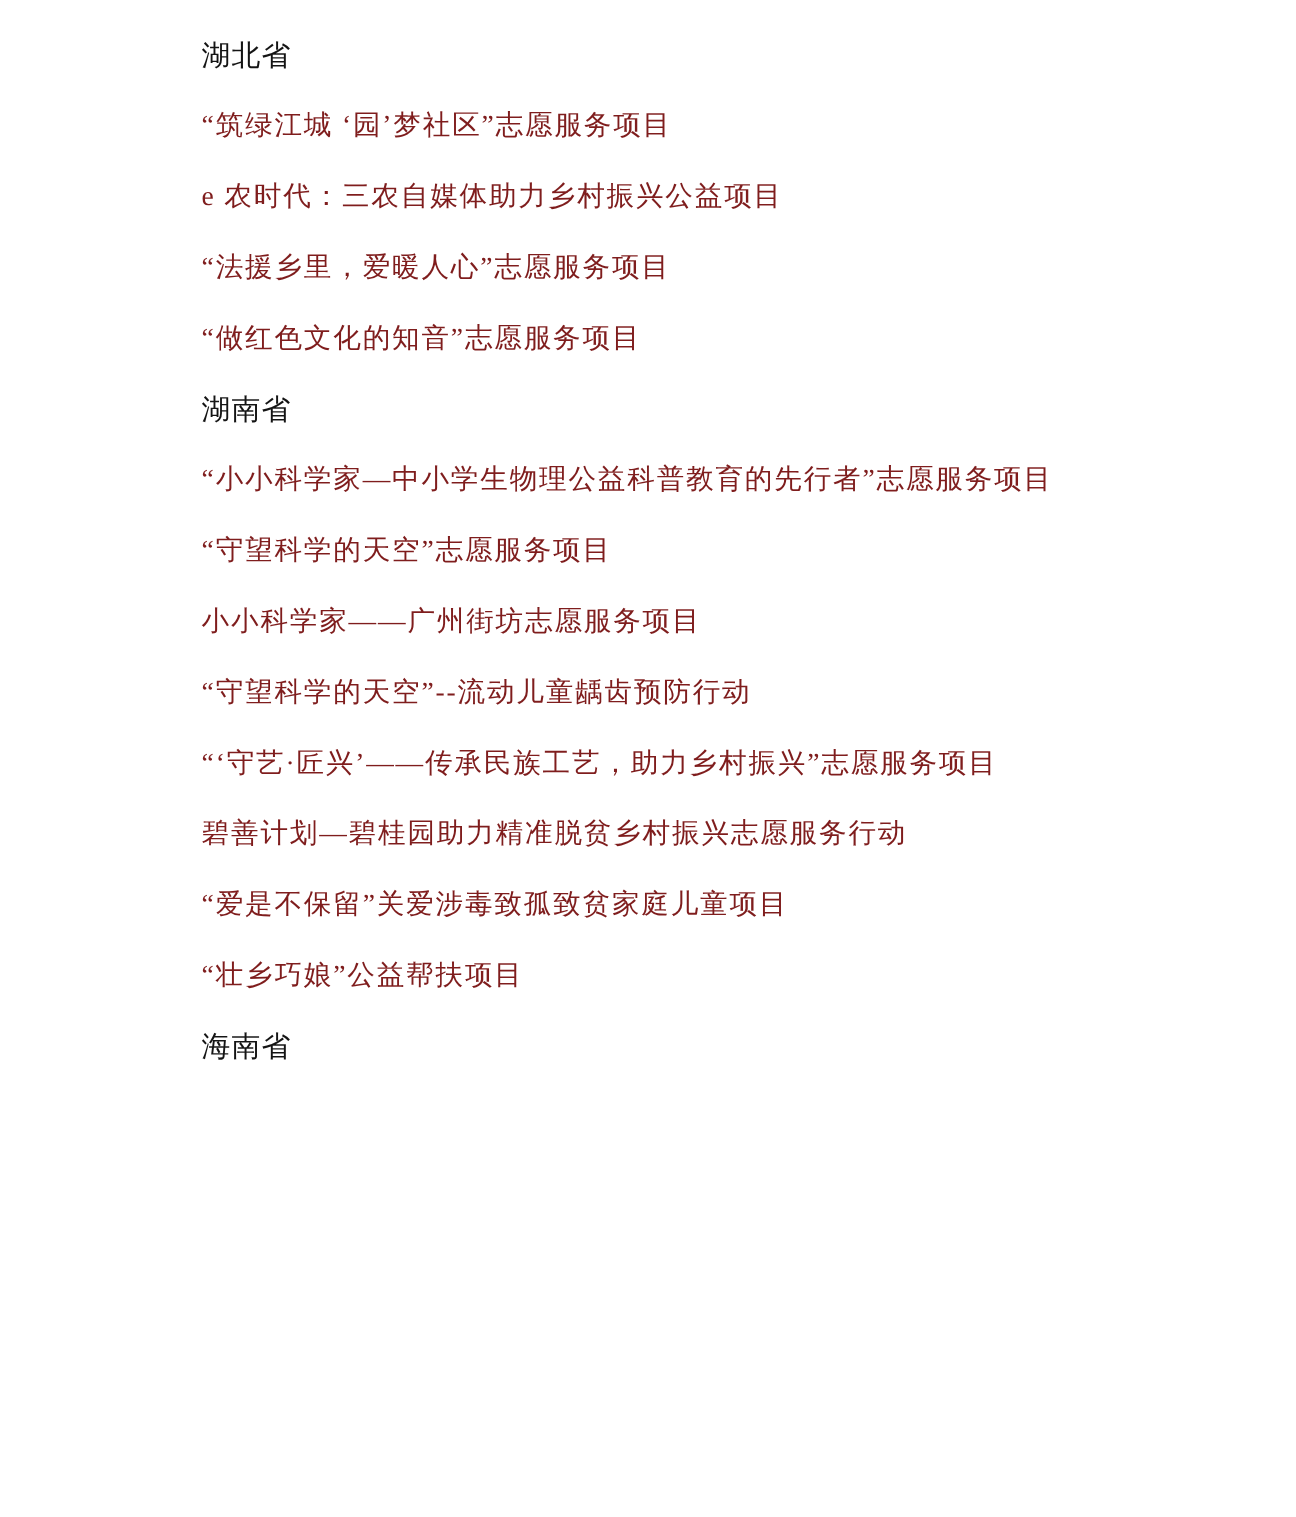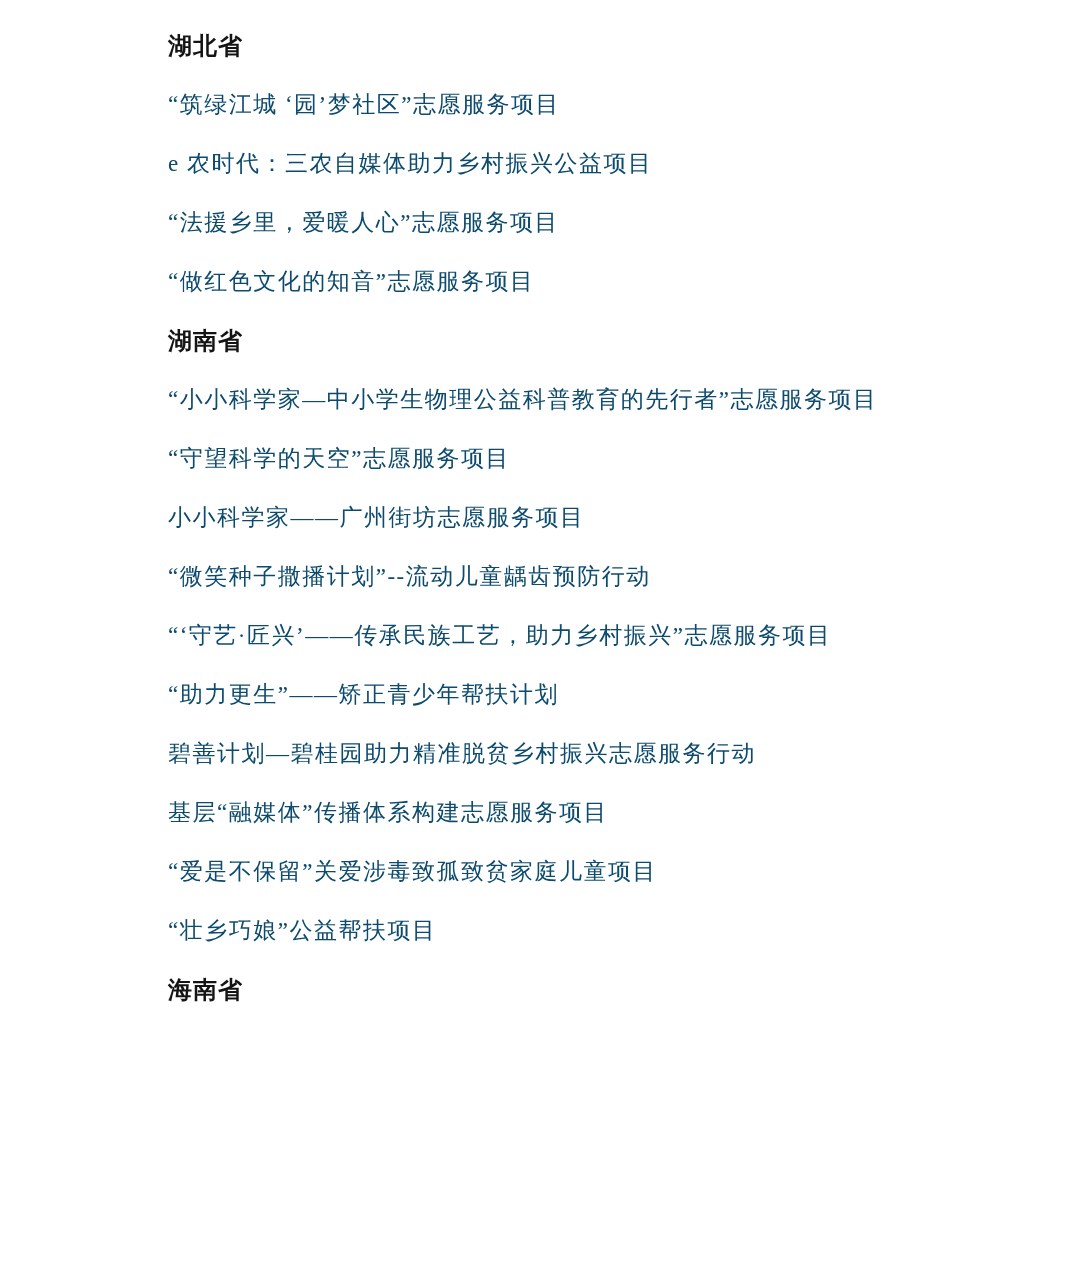--- a/index.html
+++ b/index.html
@@ -24,50 +24,48 @@
   .line {
     height: 59px;
     display: flex;
     align-items: center;
     font-size: 23px;
     letter-spacing: 1.5px;
     white-space: nowrap;
   }
   .province {
     font-family: "Liberation Sans", "DejaVu Sans", sans-serif;
-    font-weight: 700;
+    font-weight: 400;
     color: #141414;
     font-size: 24px;
     letter-spacing: 1px;
   }
   .project {
     font-weight: 400;
-    color: #0c4a6e;
+    color: #7f1d1d;
   }
 </style>
 </head>
 <body>
 
 <div class="page">
 
   <div class="line province">湖北省</div>
   <div class="line project">“筑绿江城 ‘园’梦社区”志愿服务项目</div>
   <div class="line project">e 农时代：三农自媒体助力乡村振兴公益项目</div>
   <div class="line project">“法援乡里，爱暖人心”志愿服务项目</div>
   <div class="line project">“做红色文化的知音”志愿服务项目</div>
 
   <div class="line province">湖南省</div>
   <div class="line project">“小小科学家—中小学生物理公益科普教育的先行者”志愿服务项目</div>
   <div class="line project">“守望科学的天空”志愿服务项目</div>
 
   <div class="line project">小小科学家——广州街坊志愿服务项目</div>
-  <div class="line project">“微笑种子撒播计划”--流动儿童龋齿预防行动</div>
+  <div class="line project">“守望科学的天空”--流动儿童龋齿预防行动</div>
   <div class="line project">“‘守艺·匠兴’——传承民族工艺，助力乡村振兴”志愿服务项目</div>
-  <div class="line project">“助力更生”——矫正青少年帮扶计划</div>
   <div class="line project">碧善计划—碧桂园助力精准脱贫乡村振兴志愿服务行动</div>
-  <div class="line project">基层“融媒体”传播体系构建志愿服务项目</div>
   <div class="line project">“爱是不保留”关爱涉毒致孤致贫家庭儿童项目</div>
 
   <div class="line project">“壮乡巧娘”公益帮扶项目</div>
 
   <div class="line province">海南省</div>
 
 </div>
 
 </body></html>

